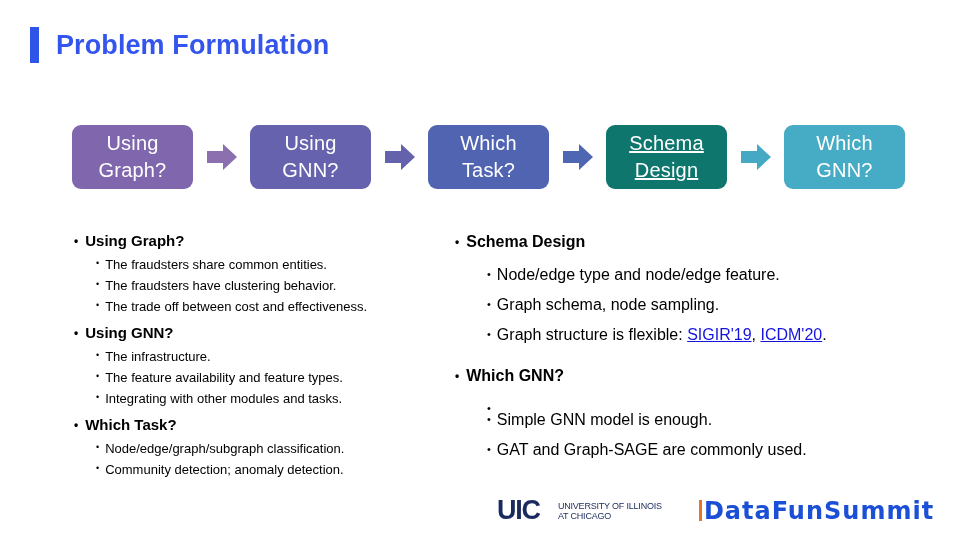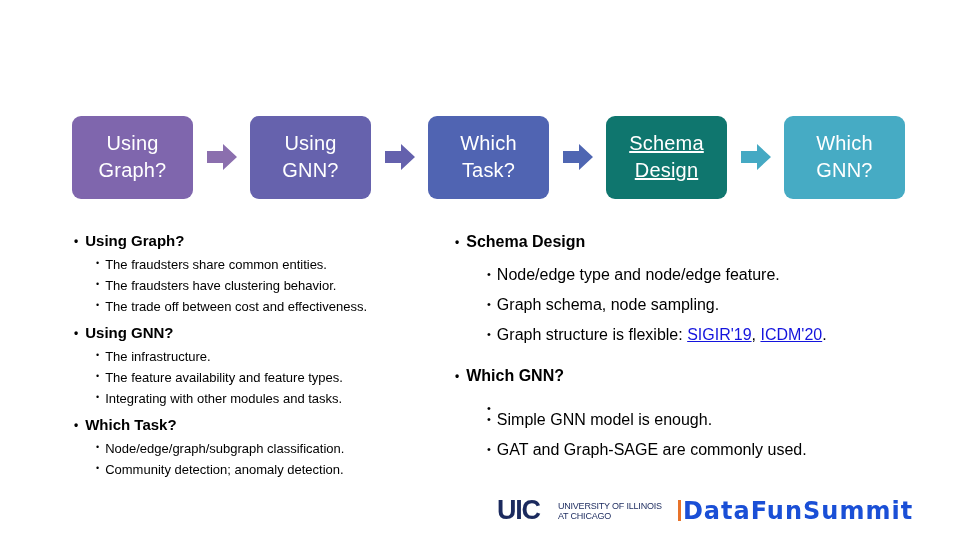--- a/index.html
+++ b/index.html
@@ -35,21 +35,21 @@
   }
 
   
   .flow {
     position: absolute;
     left: 72px; top: 115px;
     display: flex;
     align-items: center;
   }
   .flow-box {
-    width: 121px; height: 83px;
+    width: 121px; height: 64px;
     border-radius: 9px;
     display: flex;
     flex-direction: column;
     align-items: center;
     justify-content: center;
     color: #ffffff;
     font-size: 20px;
     line-height: 27px;
     text-align: right;
     letter-spacing: 0.2px;
@@ -117,20 +117,21 @@
   .link {
     color: #1414dd;
     text-decoration: underline;
   }
 
   
   .footer {
     position: absolute;
     left: 497px; top: 497px;
     display: flex;
+    gap: 21px;
   }
   .uic-logo {
     display: flex;
     align-items: center;
   }
   .uic-mark {
     font-size: 27px;
     font-weight: bold;
     color: #1b2a5e;
     letter-spacing: -1.2px;
@@ -161,20 +162,24 @@
     letter-spacing: 1.0px;
     line-height: 1;
     font-family: "DejaVu Sans", sans-serif;
   }
 </style>
 </head>
 <body>
 
 <div class="slide">
 
+  <div class="title-row">
+    <div class="title-accent"></div>
+    <div class="title-text">Problem Formulation</div>
+  </div>
 
   <div class="flow" id="flow">
       <div class="flow-box" style="background: rgb(127, 102, 173);">
         <span>Using</span>
         <span>Graph?</span>
       </div>
       <div class="flow-arrow">
         <svg width="30" height="26" viewBox="0 0 30 26">
           <path d="M0 7 L16 7 L16 0 L30 13 L16 26 L16 19 L0 19 Z" fill="#8b6fae"></path>
         </svg>

